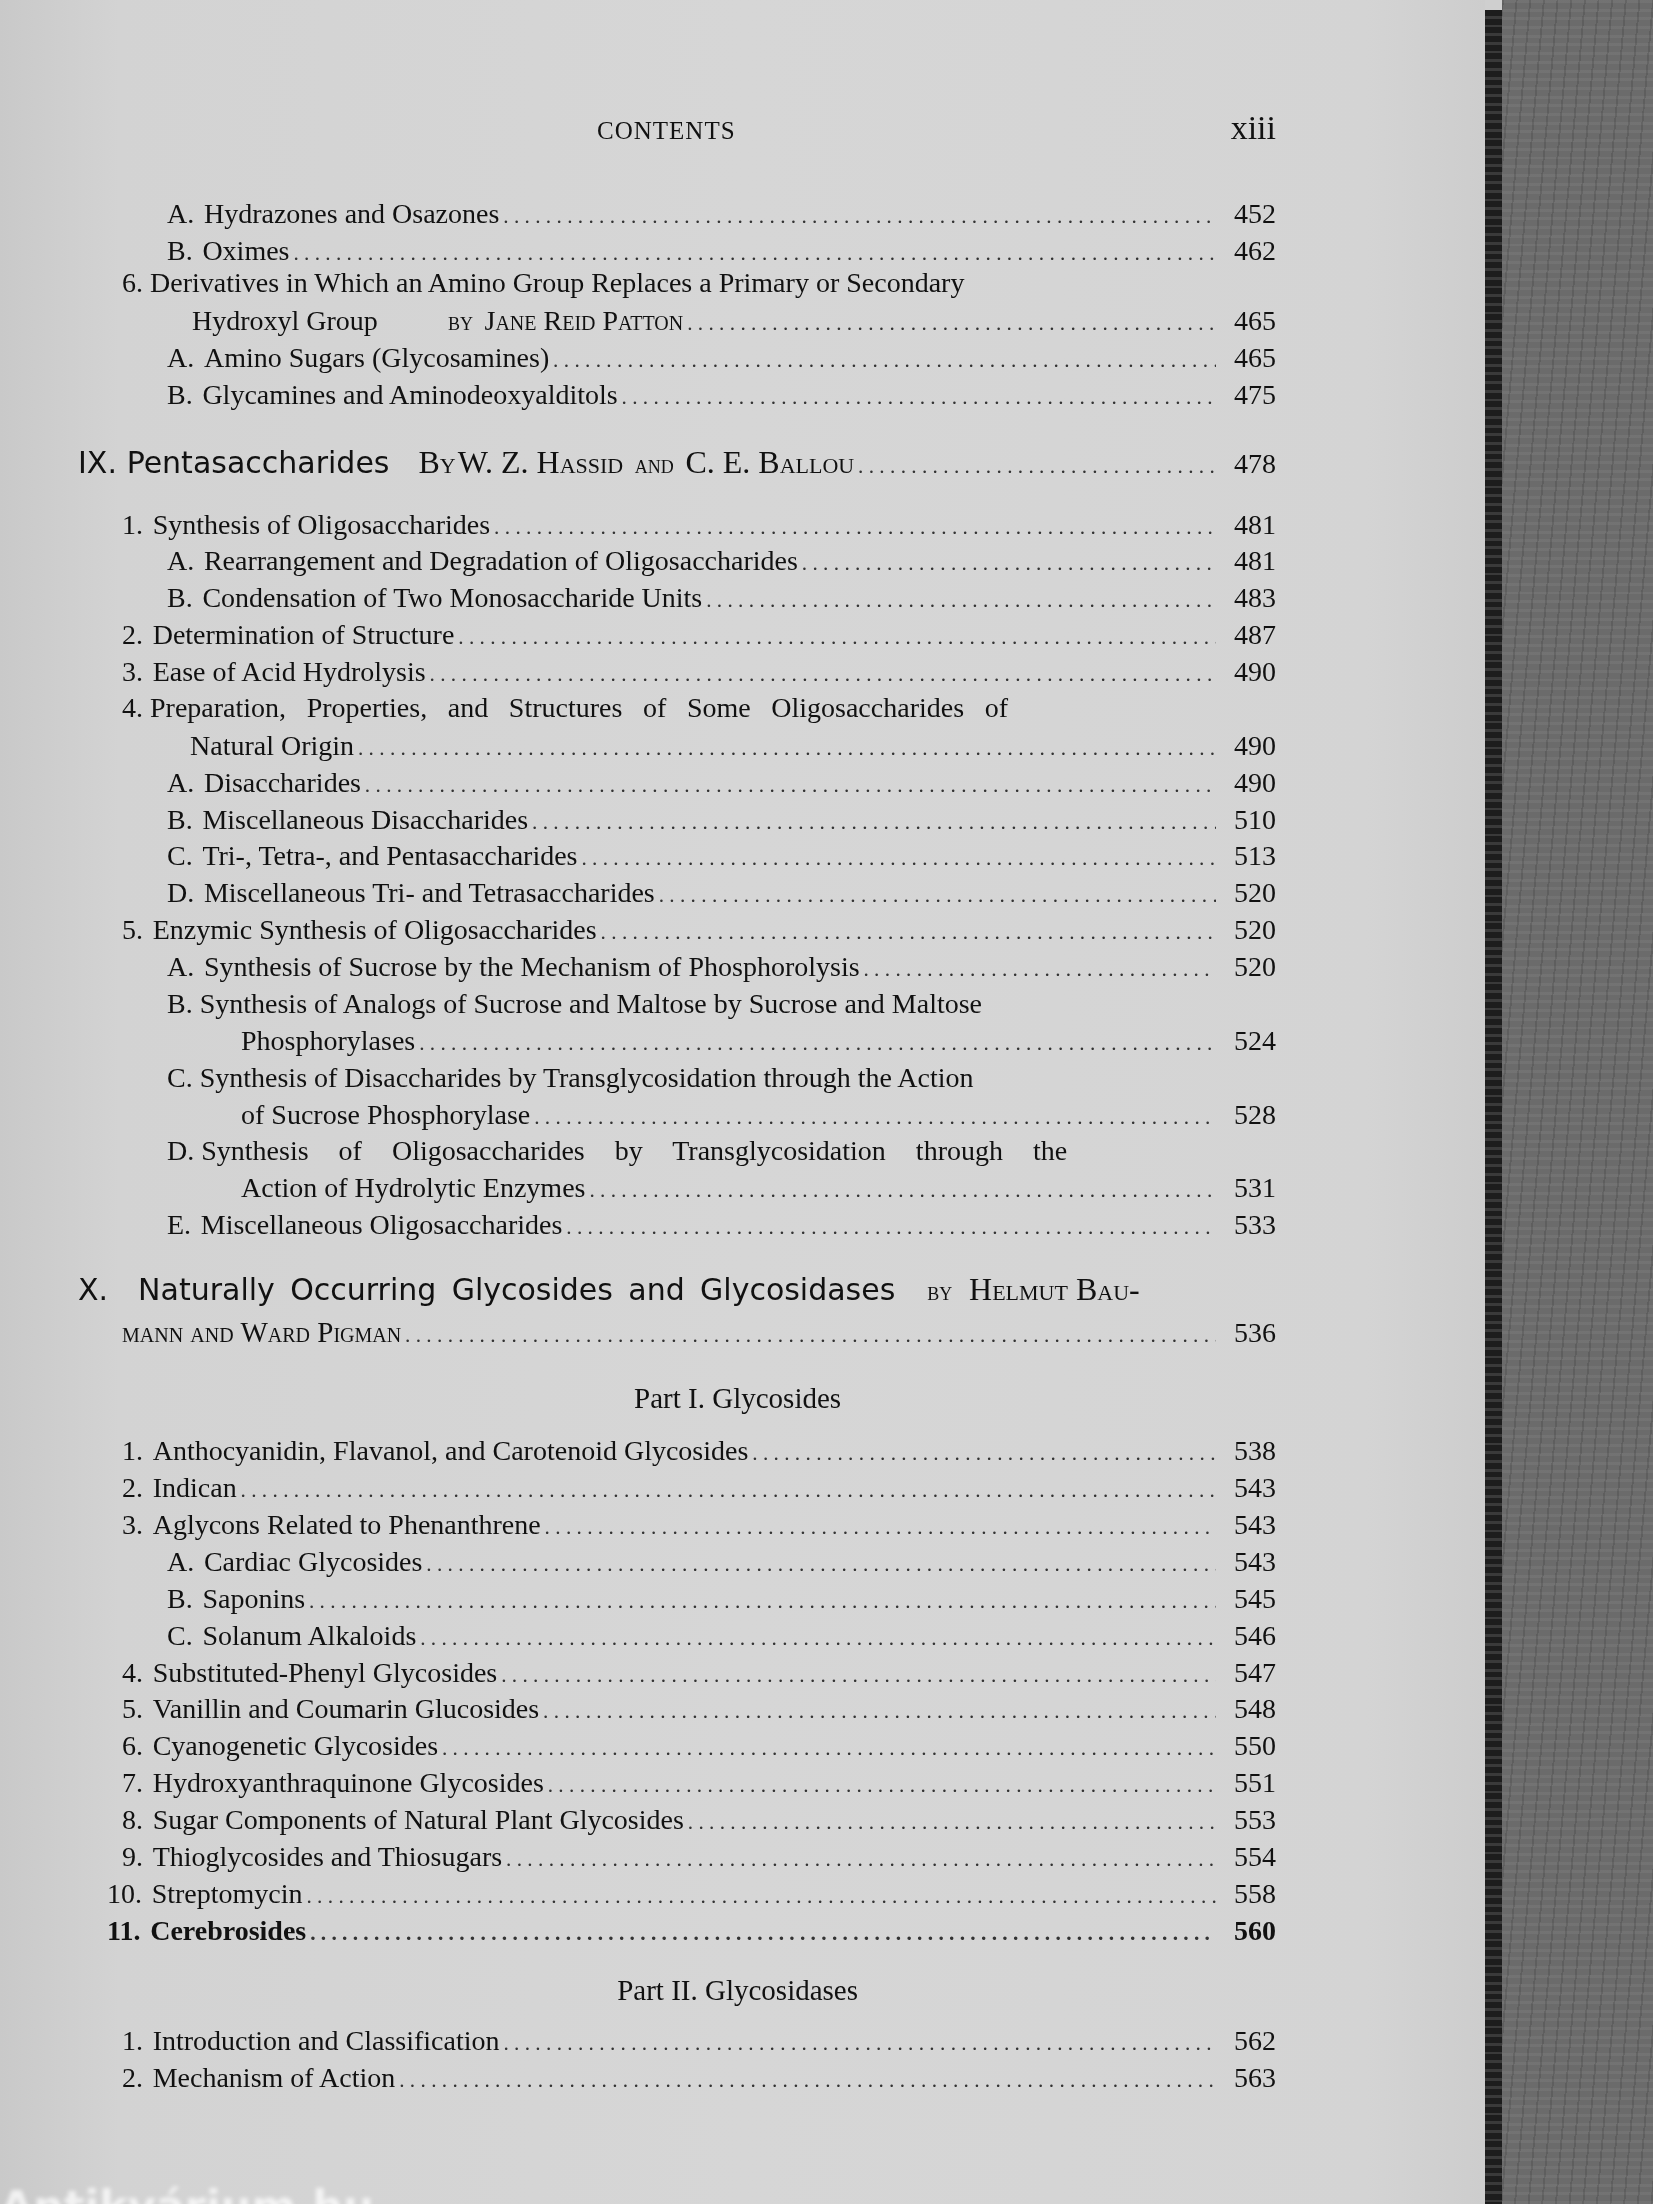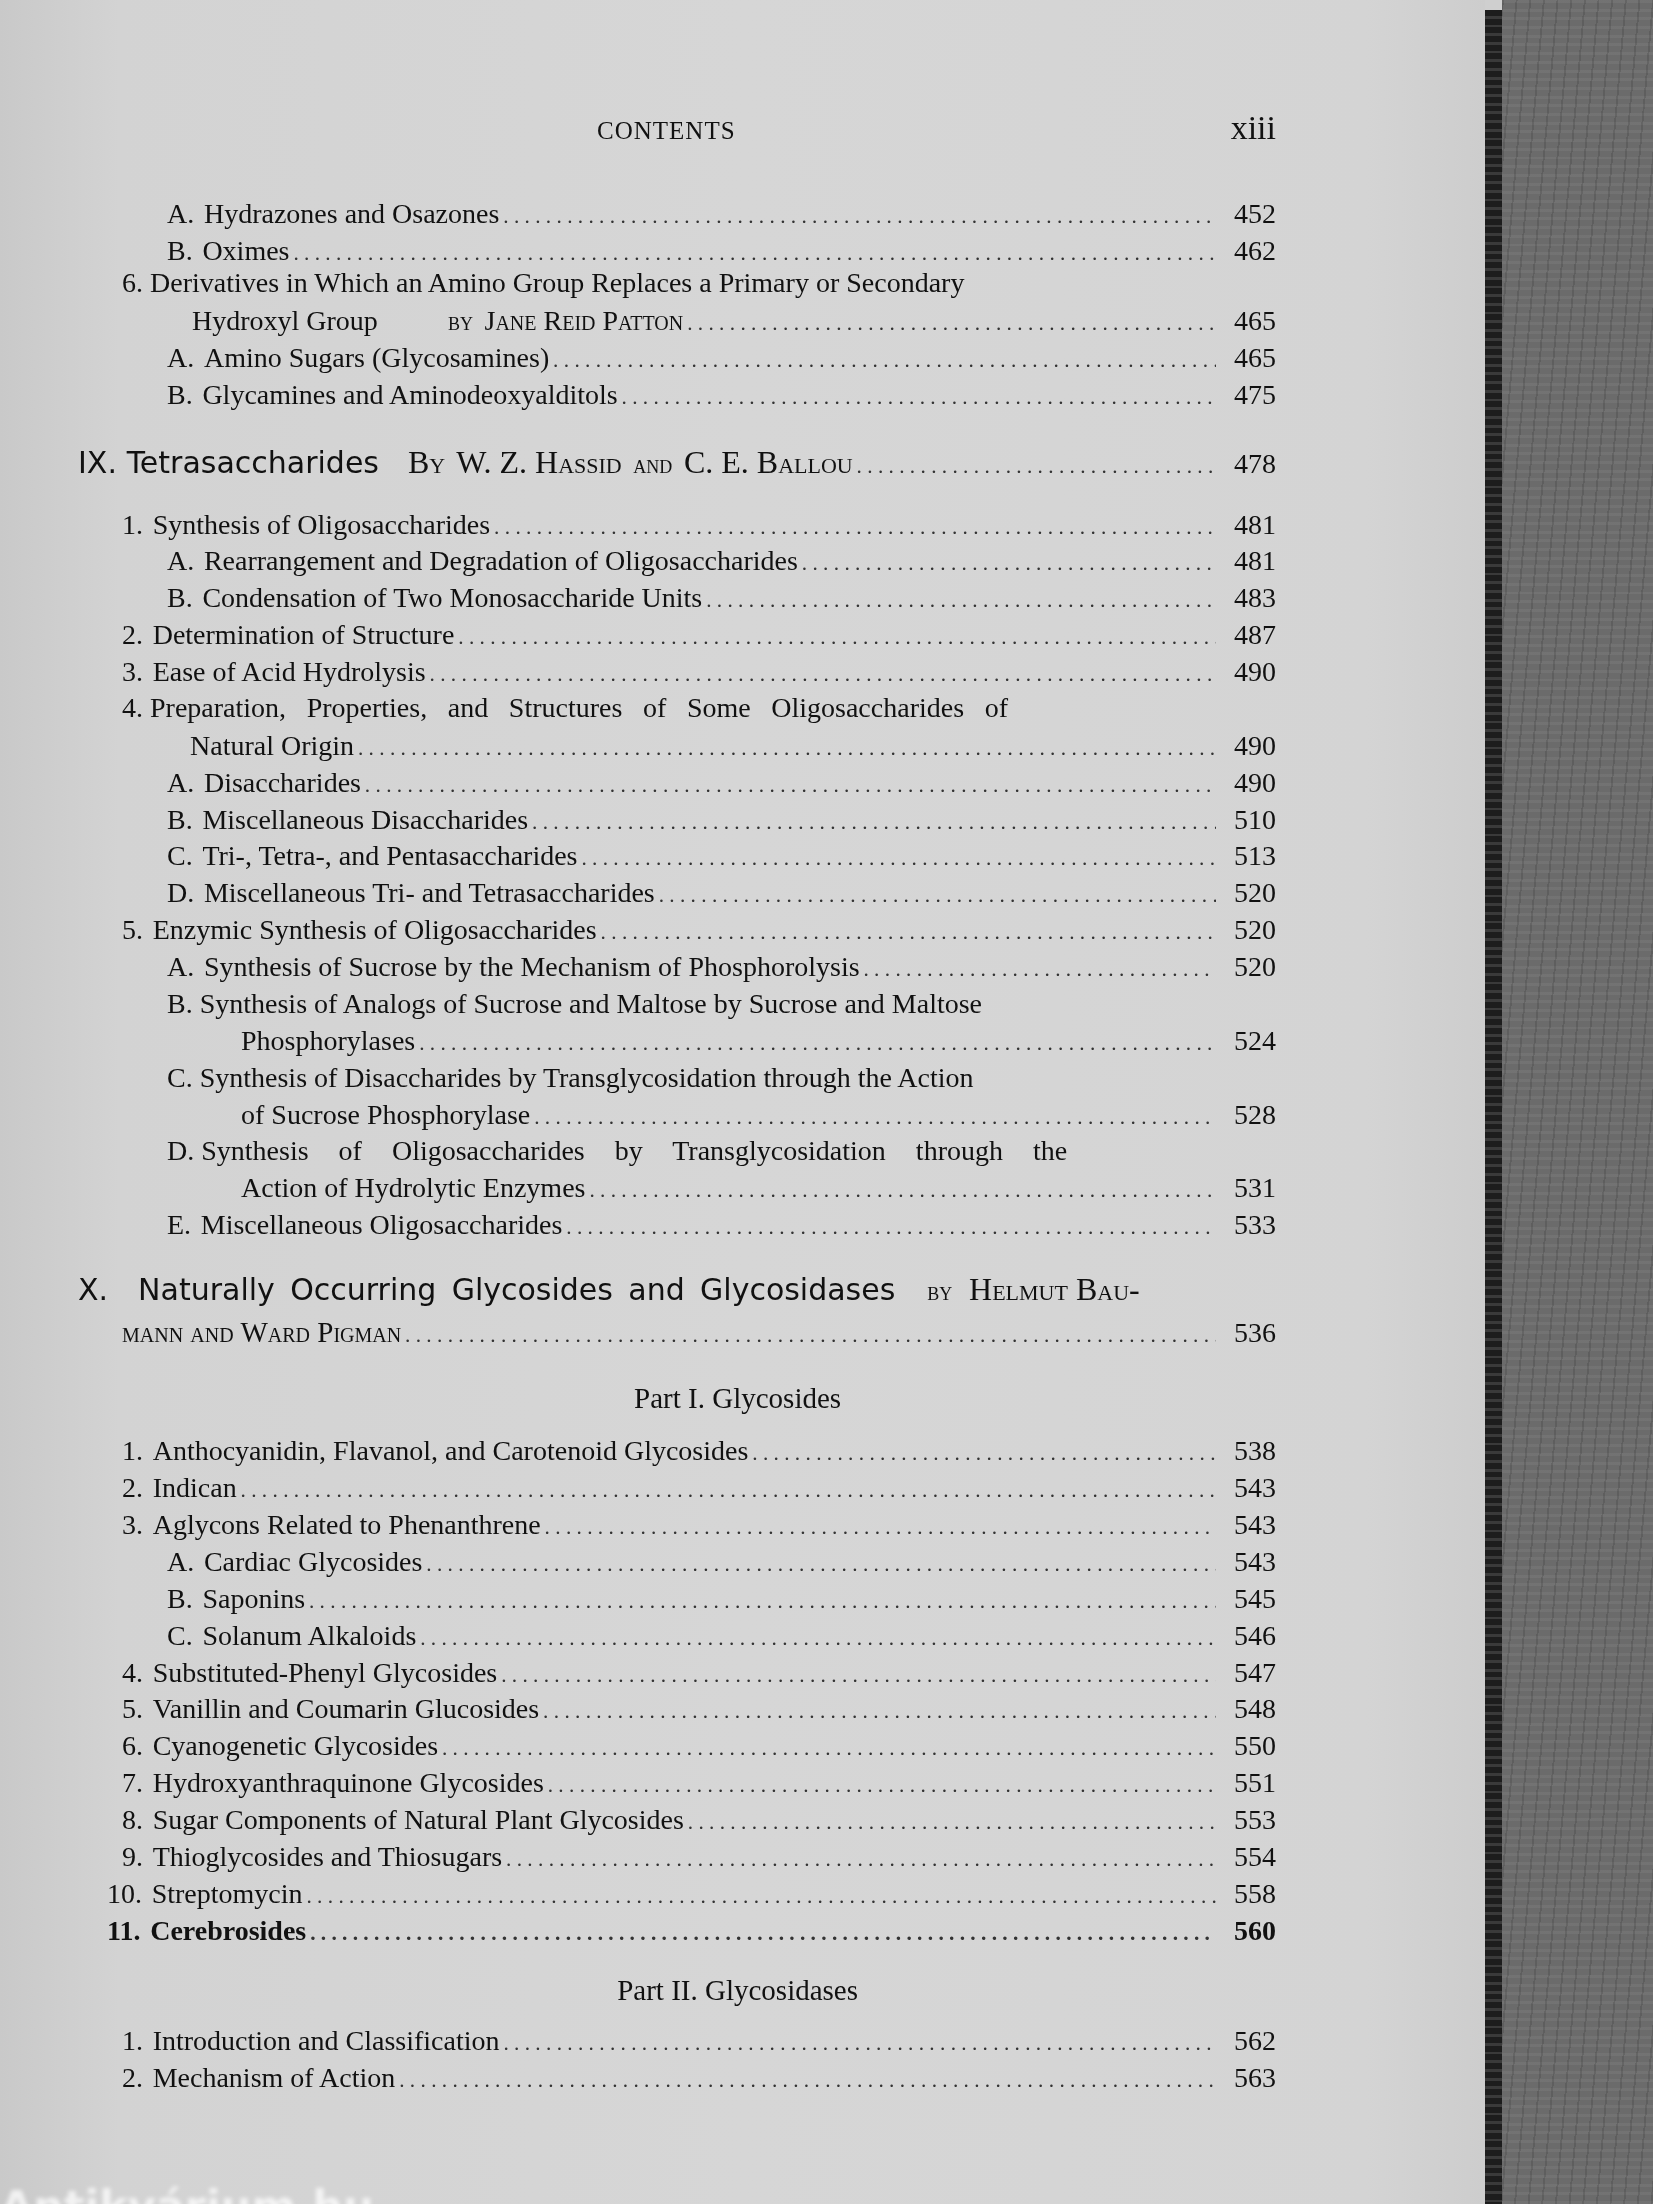--- a/index.html
+++ b/index.html
@@ -114,23 +114,23 @@
   </div>
   <div class="row" style="top:376px; left:167px;">
     <span class="num">B.</span>
     <span class="text">Glycamines and Aminodeoxyalditols</span>
     <span class="leader"></span>
     <span class="page-no">475</span>
   </div>
 
   <div class="row" style="top:444px; left:78px; height:43px;">
     <span class="text chapter">IX.</span>
-    <span class="text chapter" style="margin-left:9.7px;">Tetrasaccharides</span>
+    <span class="text chapter" style="margin-left:9.7px;">Pentasaccharides</span>
     <span class="text chapter-authors sc" style="margin-left:29px;">By</span>
-    <span class="text chapter-authors sc" style="margin-left:11px;">W. Z. Hassid</span>
+    <span class="text chapter-authors sc" style="margin-left:2px;">W. Z. Hassid</span>
     <span class="text chapter-authors sc" style="margin-left:11.6px; font-size:26px;">and</span>
     <span class="text chapter-authors sc" style="margin-left:11.6px;">C. E. Ballou</span>
     <span class="leader"></span>
     <span class="page-no">478</span>
   </div>
 
   <div class="row" style="top:506px; left:122px;">
     <span class="num">1.</span>
     <span class="text">Synthesis of Oligosaccharides</span>
     <span class="leader"></span>

